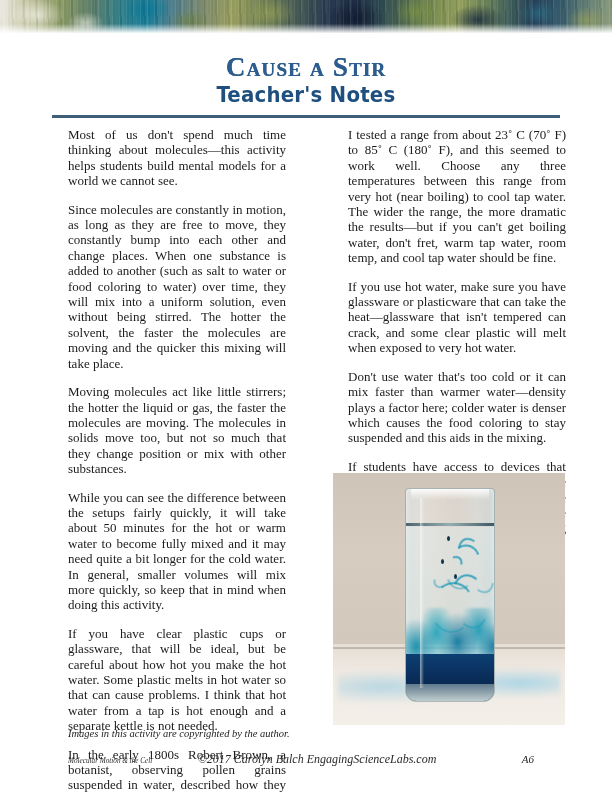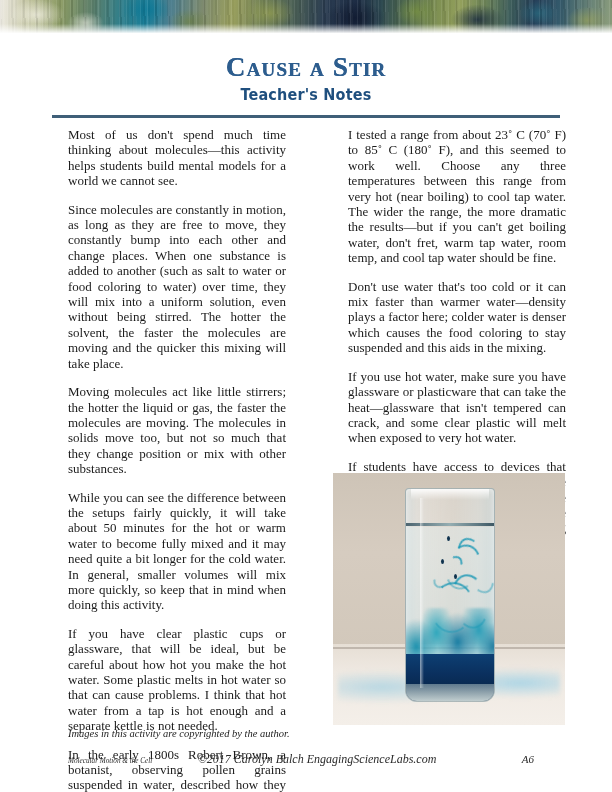--- a/index.html
+++ b/index.html
@@ -84,21 +84,21 @@
     line-height: 30px;
     letter-spacing: 1.2px;
     font-variant: small-caps;
     color: #2d5d8e;
     margin: 0;
     text-shadow: 0.4px 0 0 #2d5d8e;
   }
   #doc-subtitle {
     font-family: "DejaVu Sans Condensed", "Liberation Sans", sans-serif;
     font-weight: bold;
-    font-size: 16px;
+    font-size: 22px;
     line-height: 20px;
     letter-spacing: 0.2px;
     color: #1f4f7e;
     margin: 3px 0 0 0;
   }
 
   
   #header-rule {
     position: absolute;
     left: 52px; top: 115px;
@@ -298,22 +298,22 @@
     <p class="para">Most of us don't spend much time thinking about molecules—this activity helps students build mental models for a world we cannot see.</p>
     <p class="para">Since molecules are constantly in motion, as long as they are free to move, they constantly bump into each other and change places. When one substance is added to another (such as salt to water or food coloring to water)  over time, they will mix into a uniform solution, even without being stirred. The hotter the solvent, the faster the molecules are moving and the quicker this mixing will take place.</p>
     <p class="para">Moving molecules act like little stirrers; the hotter the liquid or gas, the faster the molecules are moving. The molecules in solids move too, but not so much that they change position or mix with other substances.</p>
     <p class="para">While you can see the difference between the setups fairly quickly, it will take about 50 minutes for the hot or warm water to become fully mixed and it may need quite a bit longer for the cold water. In general, smaller volumes will mix more quickly, so keep that in mind when doing this activity.</p>
     <p class="para">If you have clear plastic cups or glassware, that will be ideal, but be careful about how hot you make the hot water. Some plastic melts in hot water so that can cause problems. I think that hot water from a tap is hot enough and a separate kettle is not needed.</p>
     <p class="para">In the early 1800s Robert Brown, a botanist, observing pollen grains suspended in water, described how they seemed to be moving on their own. Later scientists theorized that it must be the atoms and molecules of the water that were bombarding the pollen, causing what we now refer to as Brownian Motion. If interested, you should be able to find some good videos and simulations of Brownian Motion on the internet.</p>
   </div>
 
   <div class="col" id="col-right">
     <p class="para">I tested a range from about 23˚ C (70˚ F) to 85˚ C (180˚ F), and this seemed to work well. Choose any three temperatures between this range from very hot (near boiling) to cool tap water. The wider the range, the more dramatic the results—but if you can't get boiling water, don't fret, warm tap water, room temp, and cool tap water should be fine.</p>
+    <p class="para">If you use hot water, make sure you have glassware or plasticware that can take the heat—glassware that isn't tempered can crack, and some clear plastic will melt when exposed to very hot water.</p>
     <p class="para">Don't use water that's too cold or it can mix faster than warmer water—density plays a factor here; colder water is denser which causes the food coloring to stay suspended and this aids in the mixing.</p>
-    <p class="para">If you use hot water, make sure you have glassware or plasticware that can take the heat—glassware that isn't tempered can crack, and some clear plastic will melt when exposed to very hot water.</p>
     <p class="para">If students have access to devices that take time lapse videos, this is a nice opportunity to try that. Often you can see trends and observations in the time lapse that are not as evident when watching real time.</p>
   </div>
 
 </div>
 
 <div id="photo">
   <div class="wall"></div>
   <div class="counter"></div>
   <div class="counter-edge"></div>
   <div class="blue-glow"></div>

